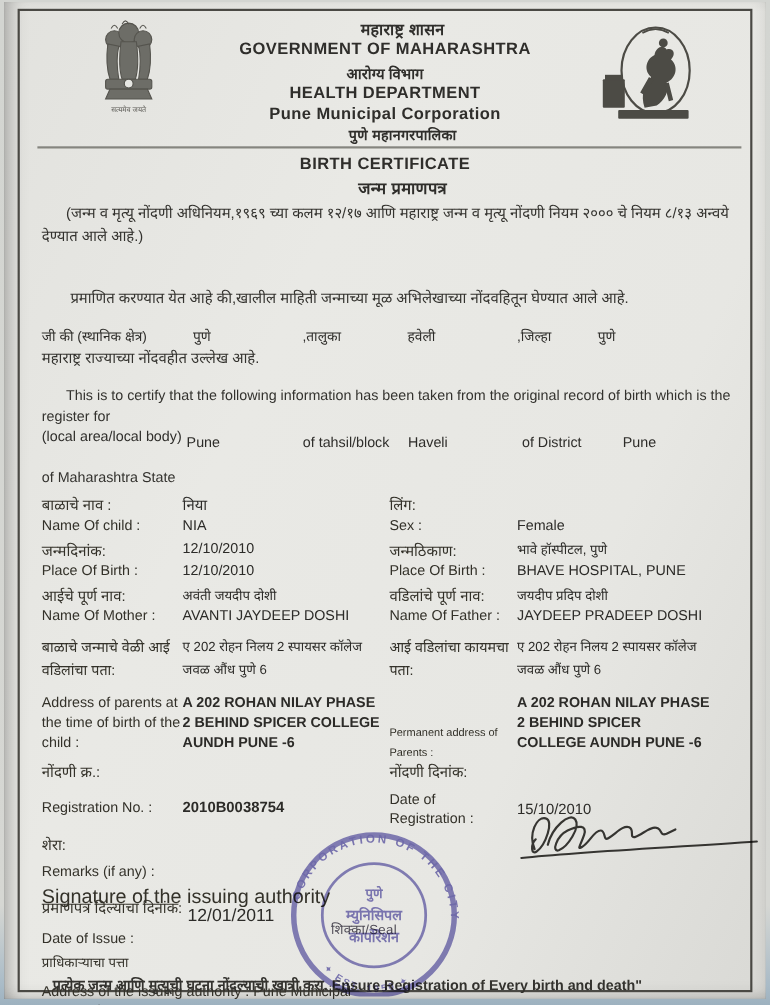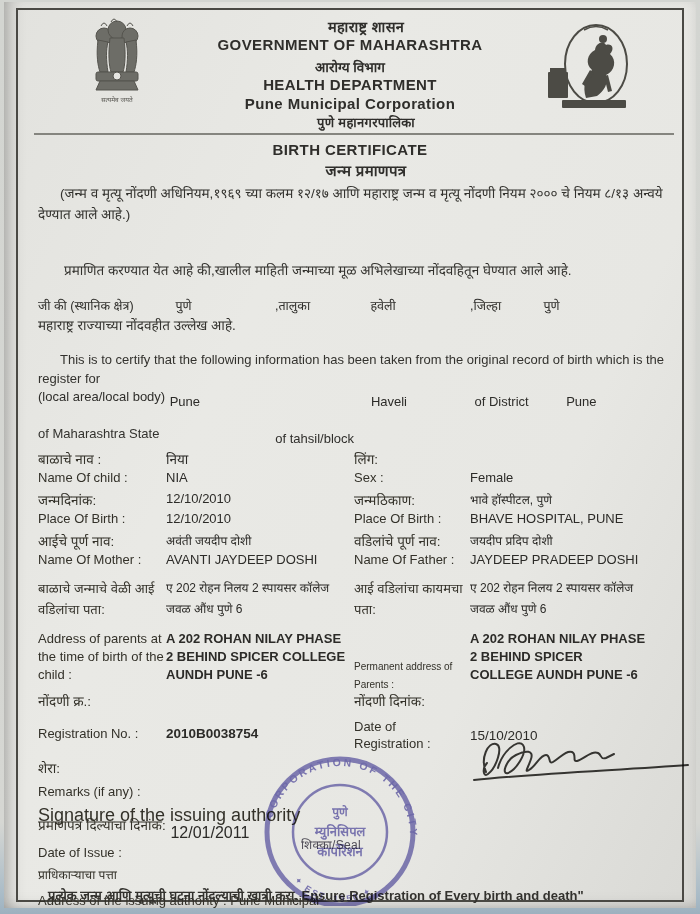--- a/index.html
+++ b/index.html
@@ -101,21 +101,21 @@
     <span style="display:inline-block; width:96px;" class="val">हवेली</span>
     <span style="display:inline-block; width:70px;">,जिल्हा</span>
     <span class="val">पुणे</span>
   </div>
   <div class="abs para t13m" style="left:34px; top:313px; width:636px;">महाराष्ट्र राज्याच्या नोंदवहीत उल्लेख आहे.</div>
 
   <div class="abs para t13 ind" style="left:34px; top:348px; width:630px;">This is to certify that the following information has been taken from the original record of birth which is the register for</div>
   <div class="abs" style="left:34px; top:386px; width:640px; font-size:13px;">
     <span style="display:inline-block; width:128px; vertical-align:top; line-height:17px;">(local area/local body)</span>
     <span style="display:inline-block; width:102px; vertical-align:top; padding-top:6px;" class="val">Pune</span>
-    <span style="display:inline-block; width:92px; vertical-align:top; padding-top:6px;margin-top:37px;">of tahsil/block</span>
+    <span style="display:inline-block; width:92px; vertical-align:top; padding-top:6px;">of tahsil/block</span>
     <span style="display:inline-block; width:100px; vertical-align:top; padding-top:6px;" class="val">Haveli</span>
     <span style="display:inline-block; width:88px; vertical-align:top; padding-top:6px;">of District</span>
     <span style="display:inline-block; vertical-align:top; padding-top:6px;" class="val">Pune</span>
   </div>
   <div class="abs para t13" style="left:34px; top:422px;">of Maharashtra State</div>
 
   <div class="abs fgrid" style="left:34px; top:448px; width:640px; row-gap:1px;">
     <div>
       <div class="cell-line mrline lab">बाळाचे नाव :</div>
       <div class="cell-line lab">Name Of child :</div>

